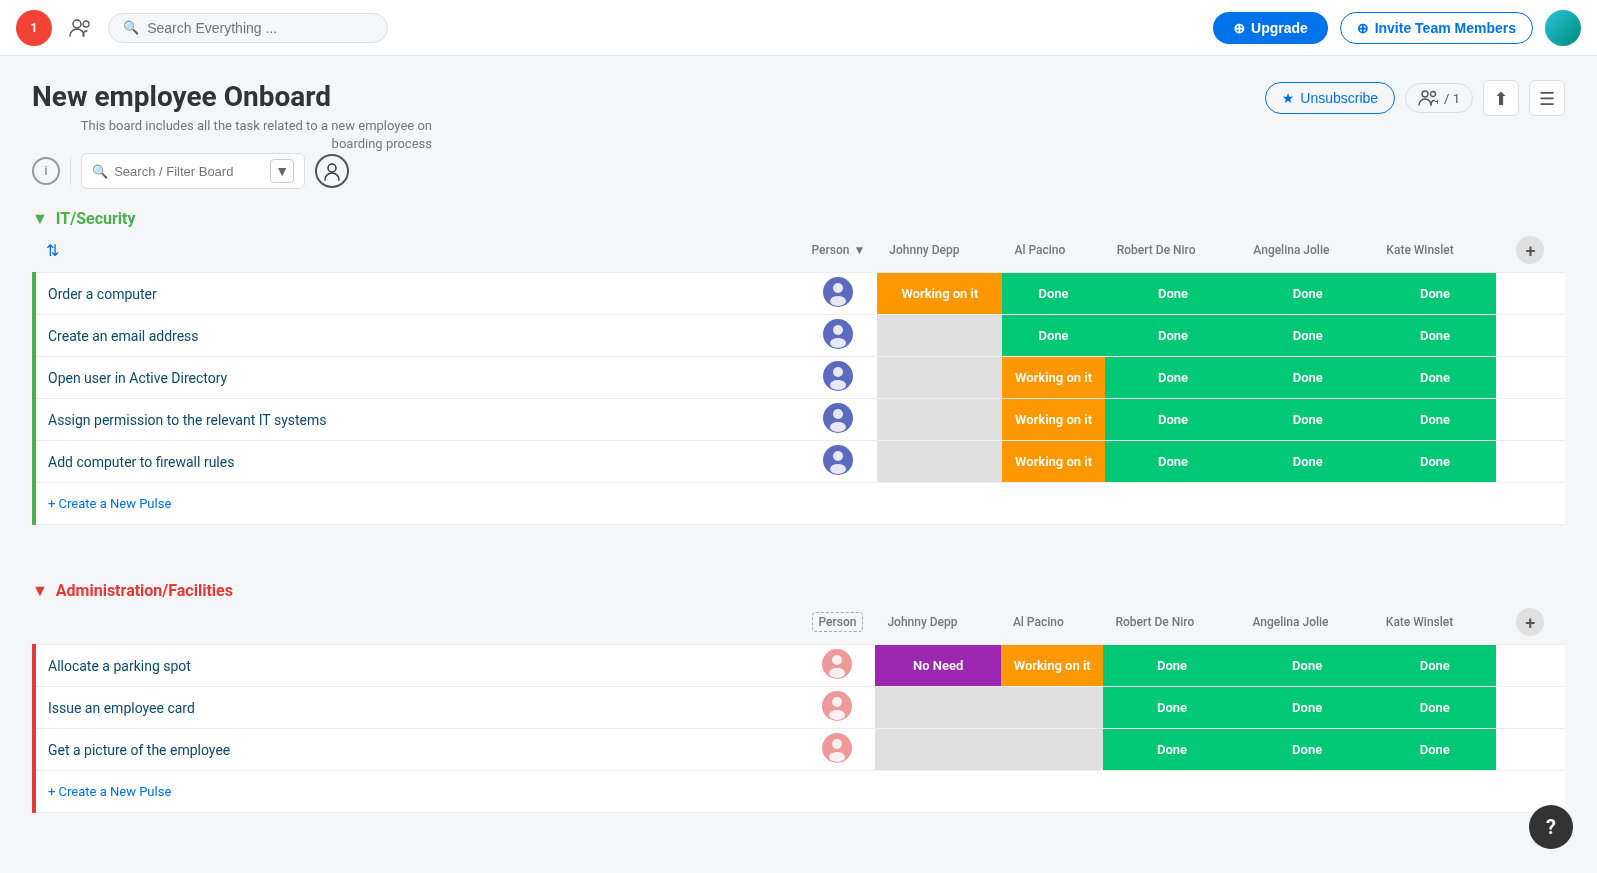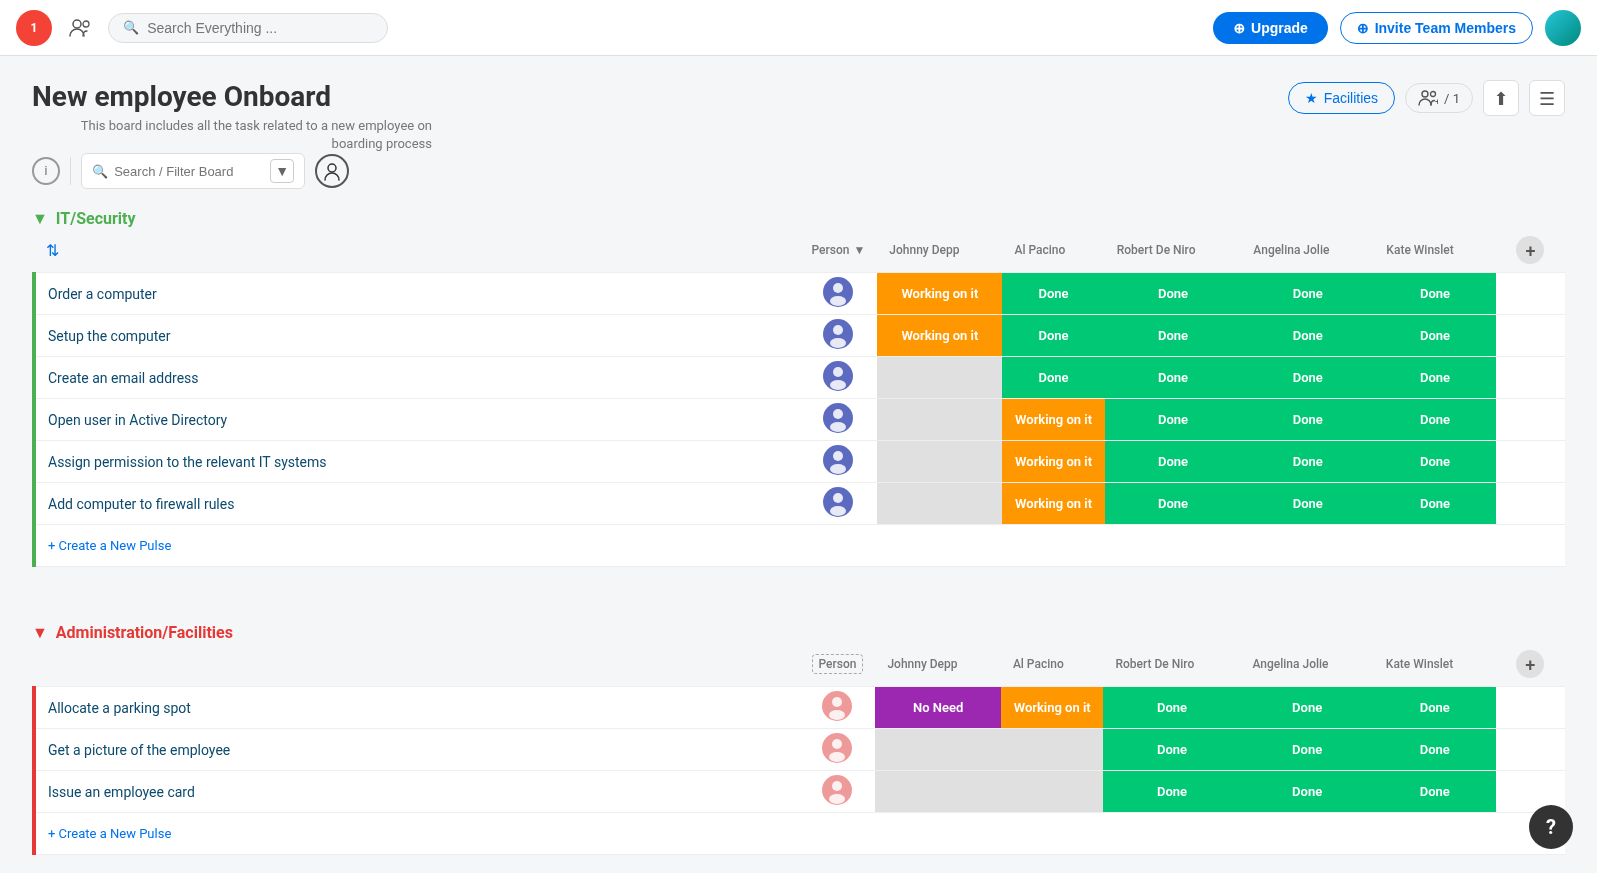--- a/index.html
+++ b/index.html
@@ -186,21 +186,21 @@
 <div class="page-content">
 
   <div class="board-header-row">
     <div>
       <h1 class="board-title">New employee Onboard</h1>
       <p class="board-desc">This board includes all the task related to a new employee on boarding process</p>
     </div>
     <div class="board-header-right">
       <button class="unsubscribe-btn">
         <span>★</span>
-        <span>Facilities</span>
+        <span>Unsubscribe</span>
       </button>
       <div class="members-badge">
         <svg width="20" height="16" viewBox="0 0 20 16" fill="none">
           <circle cx="7" cy="4" r="3" stroke="#555" stroke-width="1.4" fill="none"></circle>
           <path d="M1 15c0-3.314 2.686-6 6-6s6 2.686 6 6" stroke="#555" stroke-width="1.4" fill="none" stroke-linecap="round"></path>
           <circle cx="15" cy="4" r="2.5" stroke="#555" stroke-width="1.3" fill="none"></circle>
           <path d="M13 15c0-2.5 1-4.5 3.5-4.5" stroke="#555" stroke-width="1.3" fill="none" stroke-linecap="round"></path>
           <text x="17" y="15" font-size="9" fill="#555">+</text>
         </svg>
         <span>/ 1</span>
@@ -264,34 +264,20 @@
     <ellipse cx="15" cy="24" rx="8" ry="5" fill="#fff" opacity="0.85"></ellipse>
   </svg></td>
             <td class="status-cell status-working">Working on it</td>
             <td class="status-cell status-done">Done</td>
             <td class="status-cell status-done">Done</td>
             <td class="status-cell status-done">Done</td>
             <td class="status-cell status-done">Done</td>
             <td style="background:#fff;"></td>
           </tr>
           <tr>
-            <td class="task-cell task-cell-it">Setup the computer</td>
-            <td class="person-col" style="background:#fff;text-align:center;vertical-align:middle;"><svg width="30" height="30" viewBox="0 0 30 30" xmlns="http://www.w3.org/2000/svg">
-    <circle cx="15" cy="15" r="15" fill="#5c6bc0"></circle>
-    <circle cx="15" cy="11" r="5" fill="#fff" opacity="0.85"></circle>
-    <ellipse cx="15" cy="24" rx="8" ry="5" fill="#fff" opacity="0.85"></ellipse>
-  </svg></td>
-            <td class="status-cell status-working">Working on it</td>
-            <td class="status-cell status-done">Done</td>
-            <td class="status-cell status-done">Done</td>
-            <td class="status-cell status-done">Done</td>
-            <td class="status-cell status-done">Done</td>
-            <td style="background:#fff;"></td>
-          </tr>
-          <tr>
             <td class="task-cell task-cell-it">Create an email address</td>
             <td class="person-col" style="background:#fff;text-align:center;vertical-align:middle;"><svg width="30" height="30" viewBox="0 0 30 30" xmlns="http://www.w3.org/2000/svg">
     <circle cx="15" cy="15" r="15" fill="#5c6bc0"></circle>
     <circle cx="15" cy="11" r="5" fill="#fff" opacity="0.85"></circle>
     <ellipse cx="15" cy="24" rx="8" ry="5" fill="#fff" opacity="0.85"></ellipse>
   </svg></td>
             <td class="status-cell status-empty"></td>
             <td class="status-cell status-done">Done</td>
             <td class="status-cell status-done">Done</td>
             <td class="status-cell status-done">Done</td>
@@ -380,35 +366,35 @@
     <ellipse cx="15" cy="24" rx="8" ry="5" fill="#fff" opacity="0.85"></ellipse>
   </svg></td>
             <td class="status-cell status-noneed">No Need</td>
             <td class="status-cell status-working">Working on it</td>
             <td class="status-cell status-done">Done</td>
             <td class="status-cell status-done">Done</td>
             <td class="status-cell status-done">Done</td>
             <td style="background:#fff;"></td>
           </tr>
           <tr>
+            <td class="task-cell task-cell-admin">Issue an employee card</td>
+            <td class="person-col" style="background:#fff;text-align:center;vertical-align:middle;"><svg width="30" height="30" viewBox="0 0 30 30" xmlns="http://www.w3.org/2000/svg">
+    <circle cx="15" cy="15" r="15" fill="#ef9a9a"></circle>
+    <circle cx="15" cy="11" r="5" fill="#fff" opacity="0.85"></circle>
+    <ellipse cx="15" cy="24" rx="8" ry="5" fill="#fff" opacity="0.85"></ellipse>
+  </svg></td>
+            <td class="status-cell status-empty"></td>
+            <td class="status-cell status-empty"></td>
+            <td class="status-cell status-done">Done</td>
+            <td class="status-cell status-done">Done</td>
+            <td class="status-cell status-done">Done</td>
+            <td style="background:#fff;"></td>
+          </tr>
+          <tr>
             <td class="task-cell task-cell-admin">Get a picture of the employee</td>
-            <td class="person-col" style="background:#fff;text-align:center;vertical-align:middle;"><svg width="30" height="30" viewBox="0 0 30 30" xmlns="http://www.w3.org/2000/svg">
-    <circle cx="15" cy="15" r="15" fill="#ef9a9a"></circle>
-    <circle cx="15" cy="11" r="5" fill="#fff" opacity="0.85"></circle>
-    <ellipse cx="15" cy="24" rx="8" ry="5" fill="#fff" opacity="0.85"></ellipse>
-  </svg></td>
-            <td class="status-cell status-empty"></td>
-            <td class="status-cell status-empty"></td>
-            <td class="status-cell status-done">Done</td>
-            <td class="status-cell status-done">Done</td>
-            <td class="status-cell status-done">Done</td>
-            <td style="background:#fff;"></td>
-          </tr>
-          <tr>
-            <td class="task-cell task-cell-admin">Issue an employee card</td>
             <td class="person-col" style="background:#fff;text-align:center;vertical-align:middle;"><svg width="30" height="30" viewBox="0 0 30 30" xmlns="http://www.w3.org/2000/svg">
     <circle cx="15" cy="15" r="15" fill="#ef9a9a"></circle>
     <circle cx="15" cy="11" r="5" fill="#fff" opacity="0.85"></circle>
     <ellipse cx="15" cy="24" rx="8" ry="5" fill="#fff" opacity="0.85"></ellipse>
   </svg></td>
             <td class="status-cell status-empty"></td>
             <td class="status-cell status-empty"></td>
             <td class="status-cell status-done">Done</td>
             <td class="status-cell status-done">Done</td>
             <td class="status-cell status-done">Done</td>

